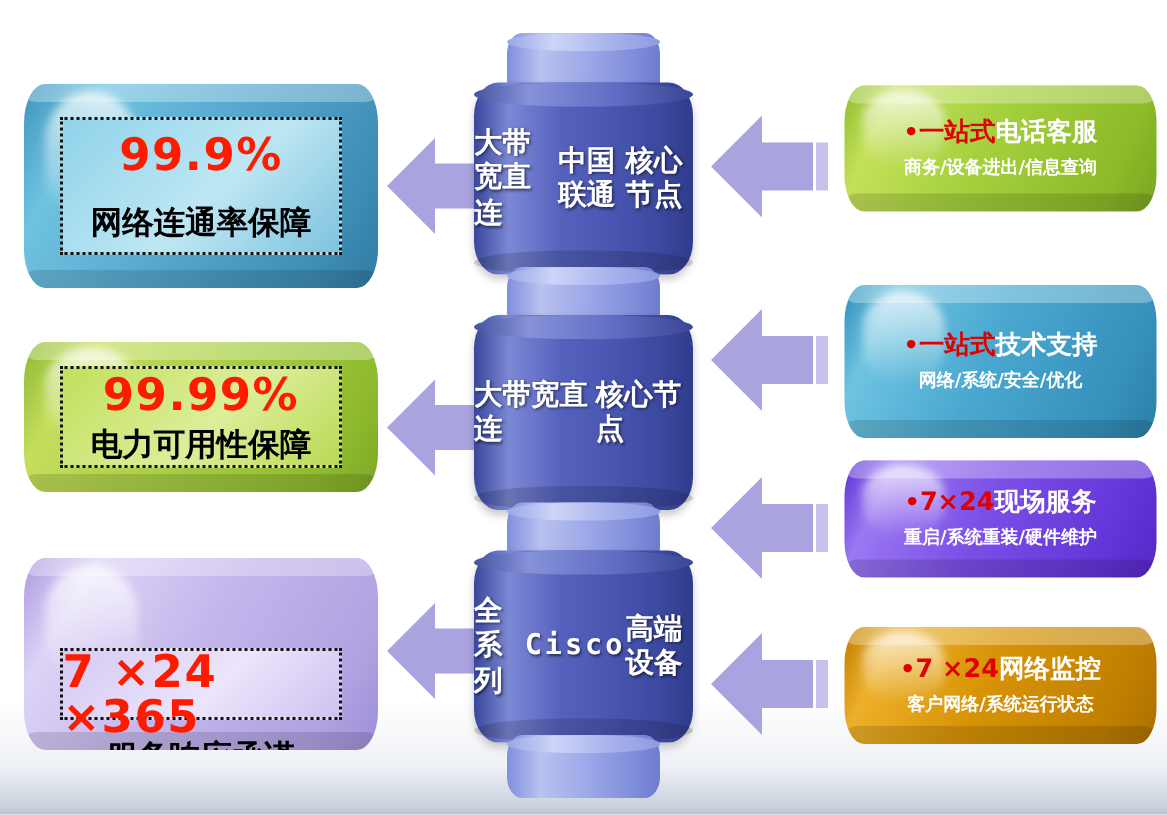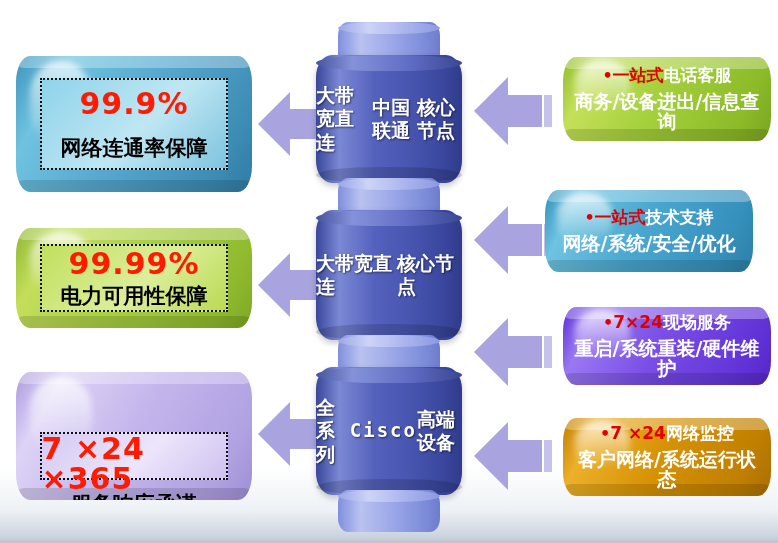--- a/index.html
+++ b/index.html
@@ -43,26 +43,26 @@
        background:linear-gradient(120deg,#ab9adf 0%,#ddd3f6 16%,#c4b6ec 48%,#b0a1e2 85%,#9e8ed6 100%);}
   .lb3 .dash{background:linear-gradient(135deg,#d5c9f3,#ece5fb 55%,#cfc2f0);margin-top:40px;}
 
   
   .rightbox{border-radius:13px/24px;}
   .rightbox .content{gap:8px;}
   .rb-line1{font-size:17px;font-weight:bold;line-height:1;white-space:nowrap;}
   .rb-line1 .bullet{color:#e00000;font-size:16px;}
   .rb-line1 .hi{color:#e00000;}
   .rb-line1 .rest{color:#ffffff;}
-  .rb-line2{font-size:19px;font-weight:bold;color:#ffffff;line-height:1.05;
+  .rb-line2{font-size:12px;font-weight:bold;color:#ffffff;line-height:1.05;
     padding:0 8px;}
 
   .rb1{left:563px;top:57px;width:208px;height:84px;
     background:linear-gradient(115deg,#8dbb2c 0%,#c4e05a 14%,#a4d03c 46%,#8cba28 84%,#7aa522 100%);}
-  .rb2{left:545px;top:190px;width:208px;height:82px;
+  .rb2{left:563px;top:190px;width:208px;height:102px;
     background:linear-gradient(115deg,#2e8fb9 0%,#6ec3e1 14%,#4aa8d0 46%,#3590bb 84%,#2a80a8 100%);}
   .rb3{left:563px;top:307px;width:208px;height:78px;
     background:linear-gradient(115deg,#5b2fd4 0%,#9a78f2 14%,#7a4ee6 46%,#6234d8 84%,#5527c6 100%);}
   .rb4{left:563px;top:418px;width:208px;height:78px;
     background:linear-gradient(115deg,#c07b00 0%,#edb02a 14%,#d79305 46%,#c07f00 84%,#aa6f00 100%);}
 
   
   .stack{position:absolute;left:316px;top:0;width:146px;height:543px;}
   .conn{position:absolute;left:22px;width:102px;border-radius:10px/14px;
     background:linear-gradient(to right,#7f8fdd 0%,#b9c2f0 22%,#9aa6e8 55%,#7d8cd9 85%,#6d7dcd 100%);}

